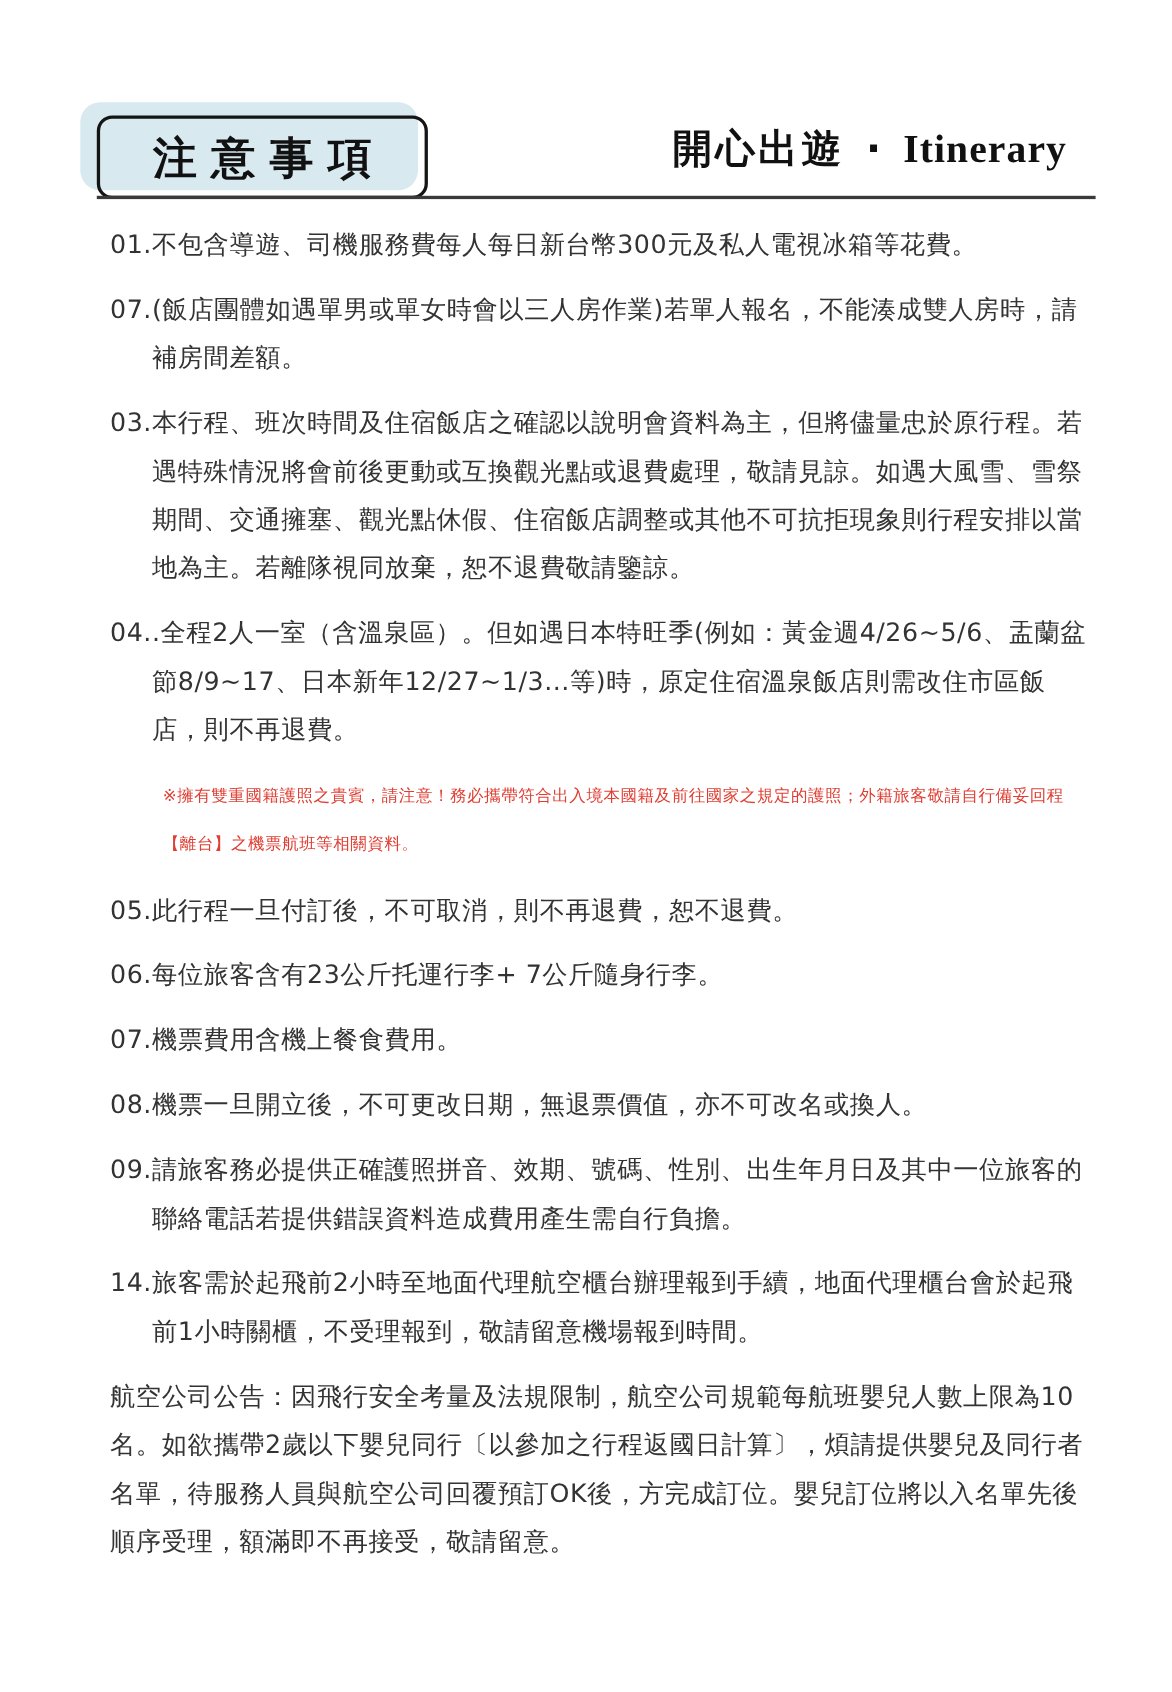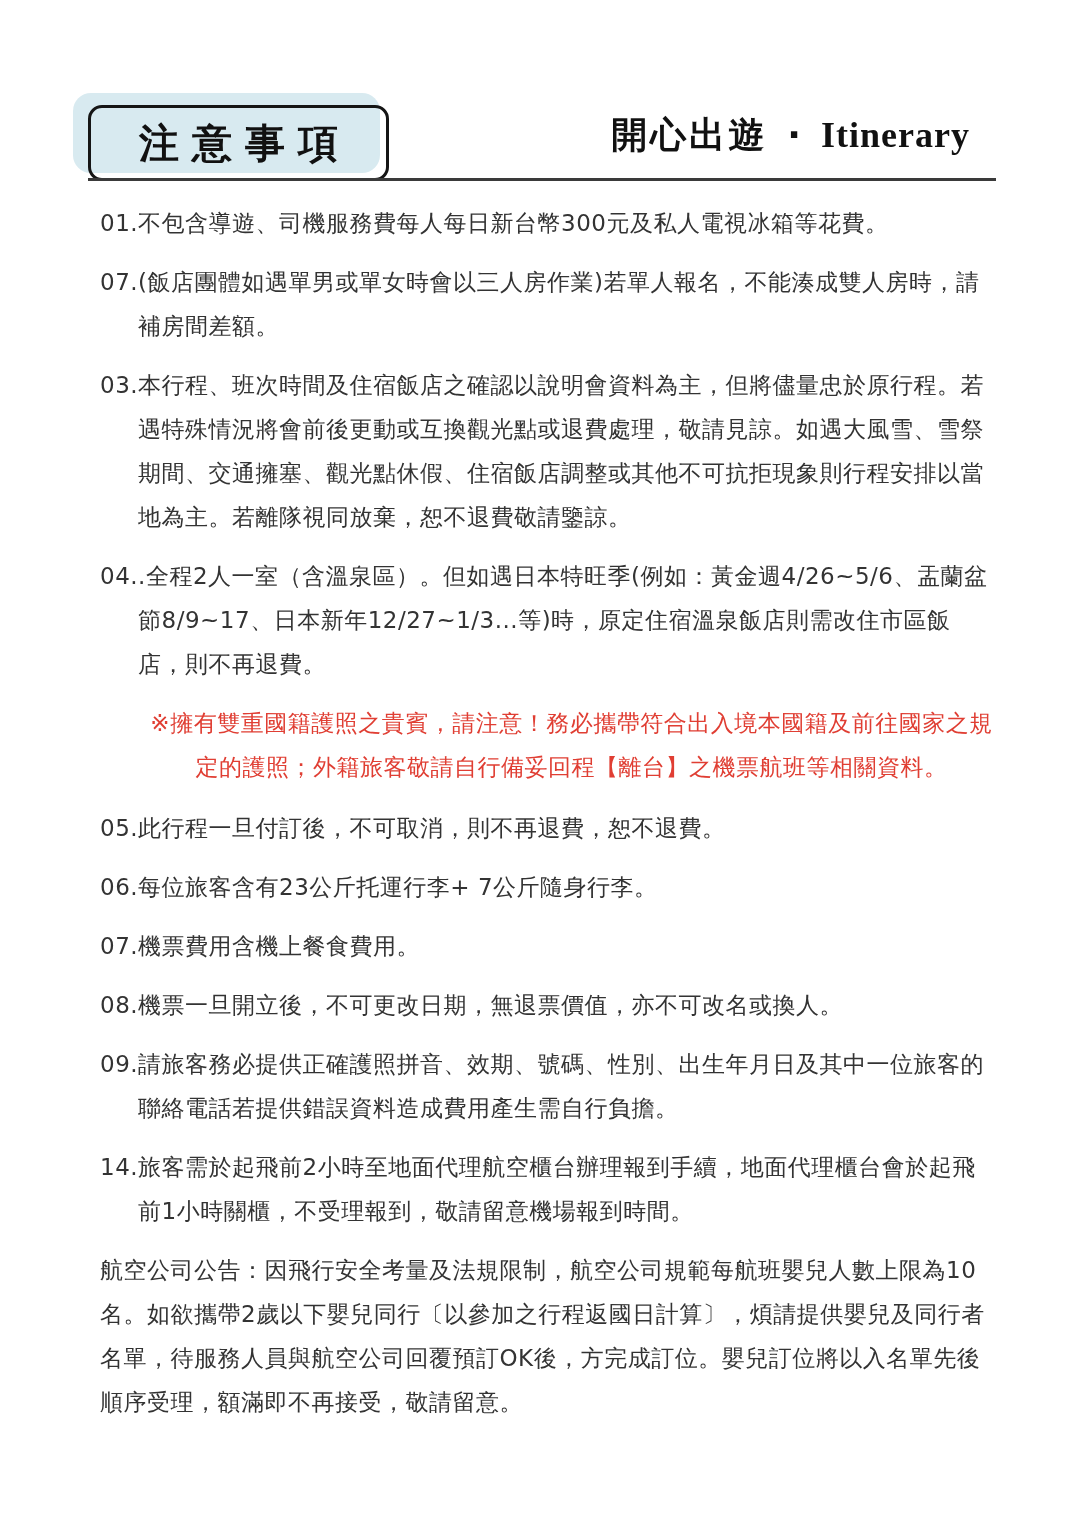--- a/index.html
+++ b/index.html
@@ -69,25 +69,24 @@
   }
   .note-item .num{
     flex:0 0 36px;
     white-space:nowrap;
   }
   .note-item .txt{
     flex:1;
   }
   .warning{
     margin:2px 0 17px 48px;
-    font-size:23px;
+    font-size:15px;
     line-height:44px;
     letter-spacing:0.5px;
     color:var(--warning-color);
-    text-align:center;
   }
 </style>
 </head>
 <body>
 
 <div class="header">
   <div class="badge-back"></div>
   <div class="badge-front">
     <span class="badge-label">注意事項</span>
   </div>

